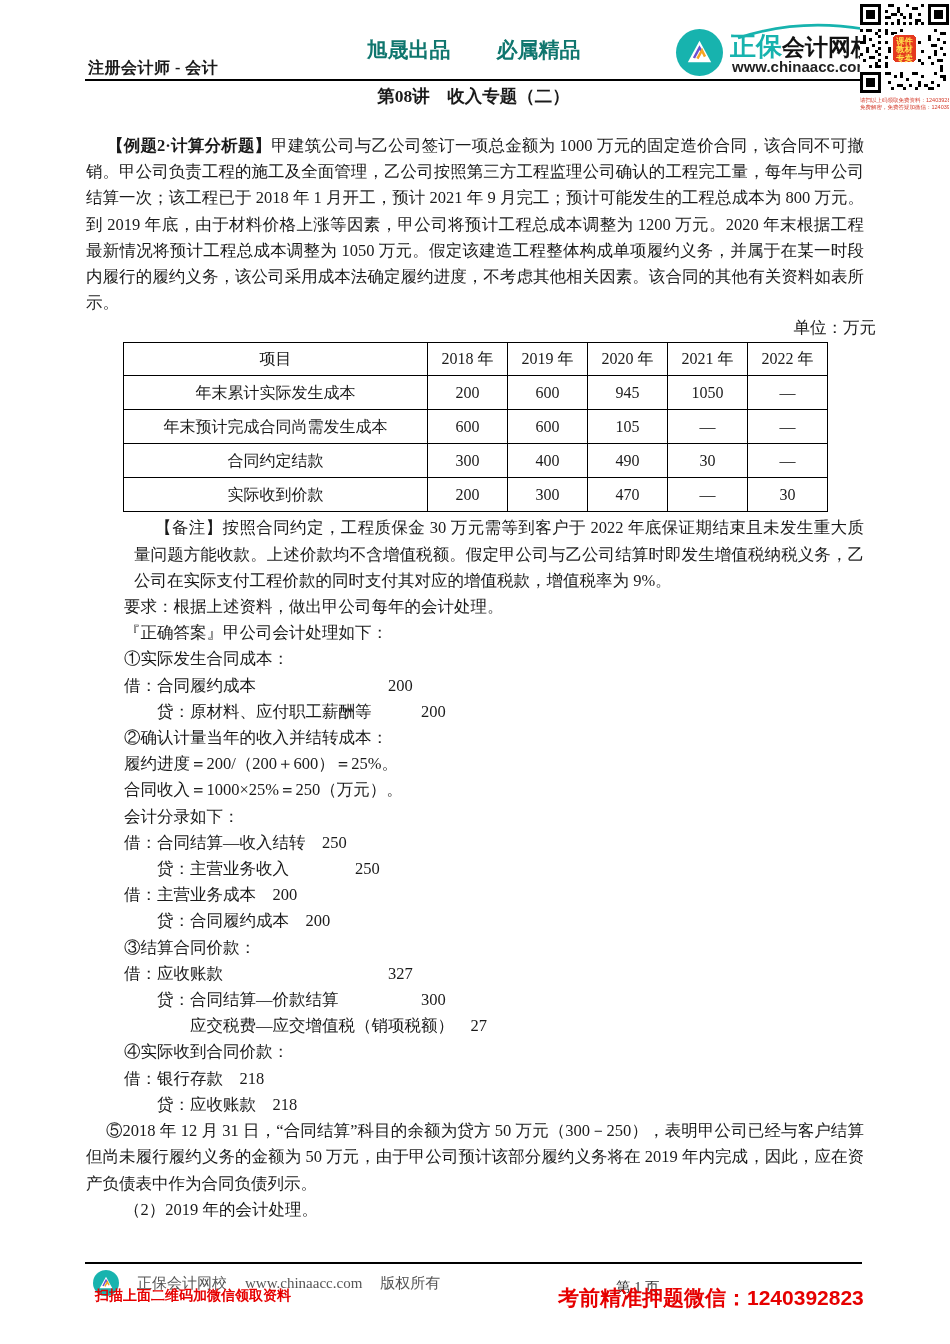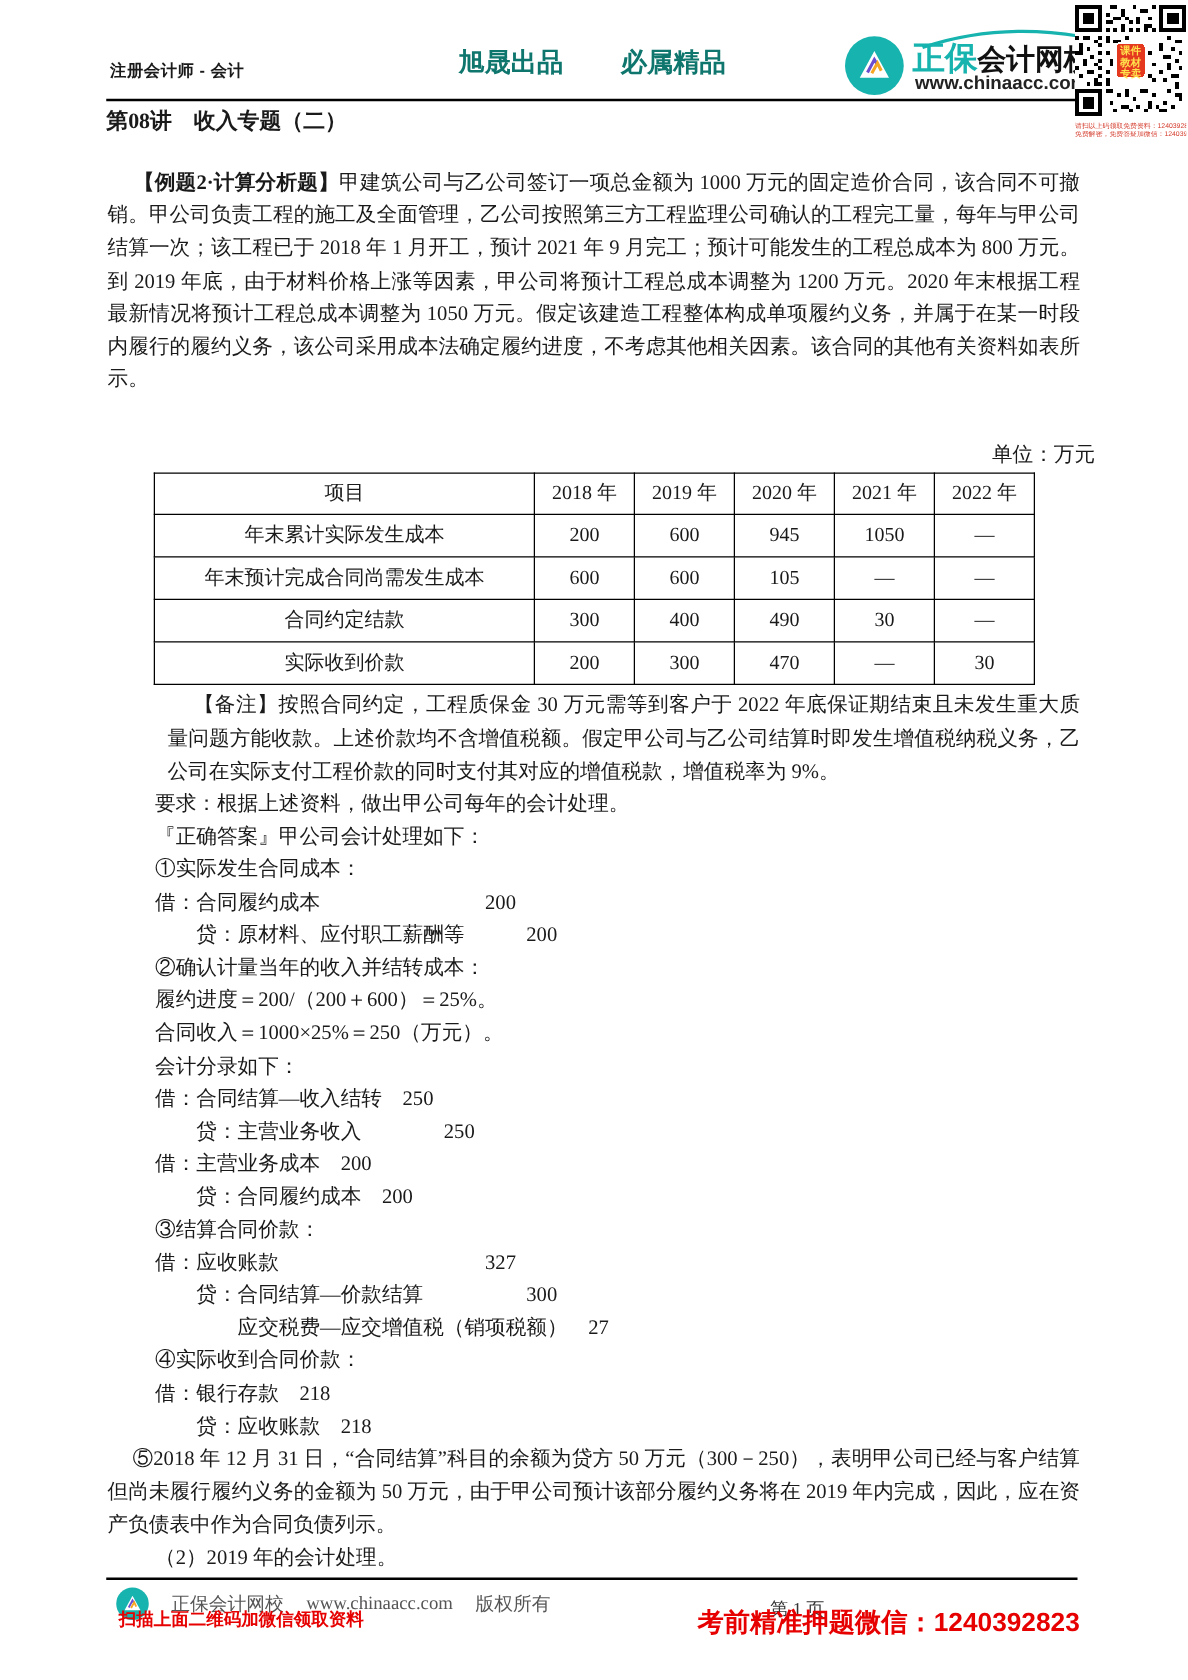--- a/index.html
+++ b/index.html
@@ -2,43 +2,43 @@
 <html lang="zh"><head>
 <meta charset="utf-8">
 <style>
   html,body{margin:0;padding:0;background:#fff;}
   .page{position:relative;width:950px;height:1344px;background:#fff;overflow:hidden;
         font-family:"Liberation Serif","DejaVu Serif",serif;color:#1a1a1a;}
   .b{font-weight:bold;}
   
   .slogans{position:absolute;top:36px;left:85px;width:777px;display:flex;justify-content:center;gap:46px;
            font-size:21px;font-weight:bold;color:#0f766e;font-family:"Liberation Sans","DejaVu Sans",sans-serif;}
-  .course{position:absolute;top:48px;left:88px;font-size:13px;font-weight:bold;letter-spacing:.5px;
-          font-family:Liberation Sans, sans-serif;}
+  .course{position:absolute;top:58px;left:88px;font-size:16px;font-weight:bold;letter-spacing:.5px;
+          font-family:Liberation Serif, serif;}
   .hrule{position:absolute;top:79px;left:85px;width:777px;border-top:2.5px solid #000;}
-  .lect-title{position:absolute;top:84px;left:85px;width:777px;font-size:17.5px;font-weight:bold;}
+  .lect-title{position:absolute;top:84px;left:85px;width:777px;text-align:center;font-size:17.5px;font-weight:bold;}
   
   .brand{position:absolute;top:27px;left:676px;width:190px;height:52px;}
   .brand-circle{position:absolute;top:2px;left:0;width:47px;height:47px;border-radius:50%;background:#17b3ae;}
   .brand-circle svg{position:absolute;top:7px;left:7px;}
   .brand-name{position:absolute;top:2px;left:54px;white-space:nowrap;font-weight:bold;
               font-family:"Liberation Sans","DejaVu Sans",sans-serif;}
   .brand-name .accent{color:#17b3ae;font-size:26px;}
   .brand-name .rest{color:#111;font-size:23px;}
   .brand-url{position:absolute;top:31px;left:56px;font-size:15px;font-weight:bold;color:#222;
              font-family:"Liberation Sans","DejaVu Sans",sans-serif;}
   .swoosh{position:absolute;top:-7px;left:58px;}
   
   .qr-wrap{position:absolute;top:4px;right:1px;width:89px;}
   .qr-caption{color:#d43a2a;font-size:5.5px;line-height:7px;white-space:nowrap;overflow:hidden;width:89px;
               font-family:"Liberation Sans","DejaVu Sans",sans-serif;}
   
   .main{position:absolute;top:133px;left:86px;width:778px;font-size:16.5px;line-height:26.2px;}
   .para{margin:0;text-align:justify;text-indent:21px;}
-  .unit{ text-align:right;margin-right:-12px;height:24px;line-height:24px;margin-top:36px;}
+  .unit{ text-align:right;margin-right:-12px;height:24px;line-height:24px;}
   table.data{border-collapse:collapse;table-layout:fixed;width:704px;margin-left:37px;margin-top:2px;}
   table.data th,table.data td{border:1.5px solid #000;text-align:center;vertical-align:middle;
         font-size:16px;font-weight:normal;padding:0;}
   table.data th{height:32px;}
   table.data td{height:33px;}
   .note{margin-top:3px;margin-left:48px;}
   .ans-line{padding-left:38px;white-space:pre-wrap;}
   
   .frule{position:absolute;top:1262px;left:85px;width:777px;border-top:2.5px solid #000;}
   .f-brand{position:absolute;top:1270px;left:93px;display:flex;align-items:center;gap:18px;color:#555;font-size:15px;}

